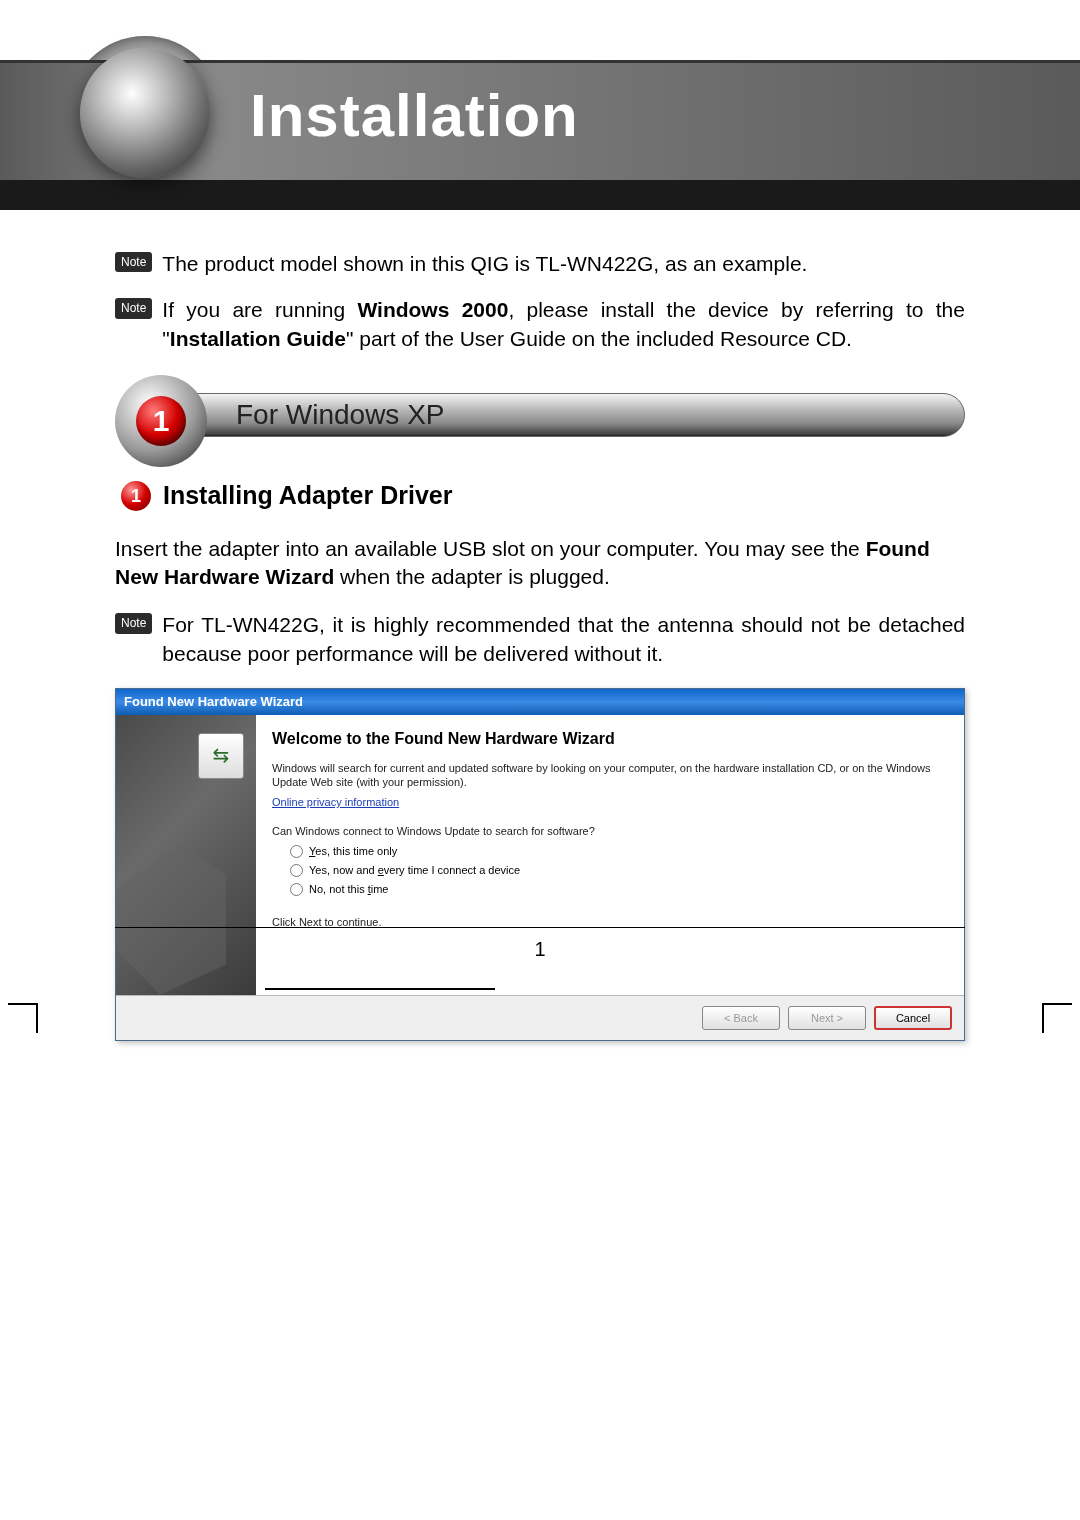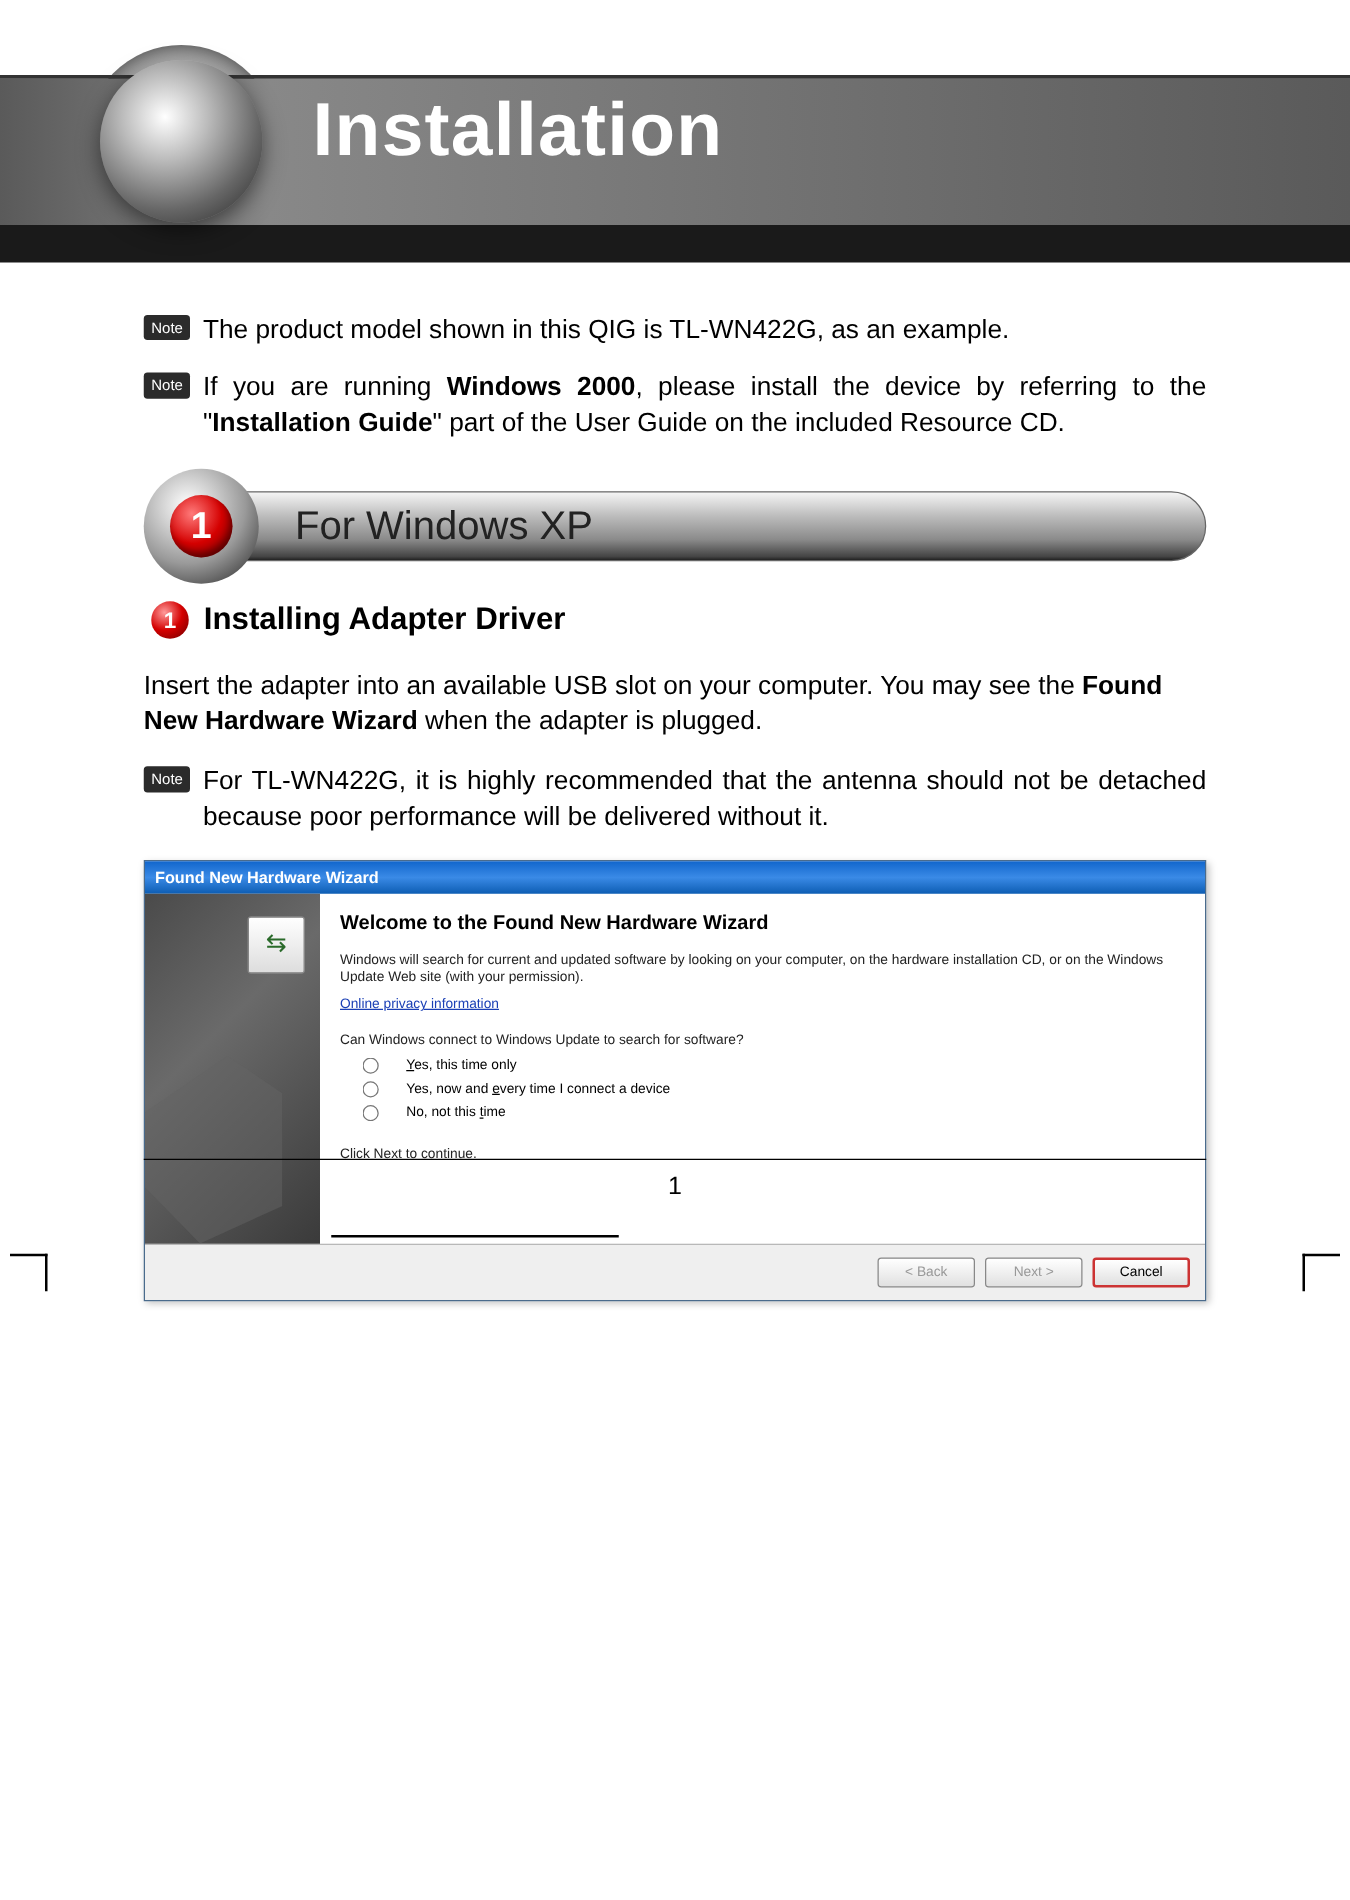--- a/index.html
+++ b/index.html
@@ -42,21 +42,21 @@
       content: '';
       position: absolute;
       left: -12px; top: -12px; right: -12px; bottom: -12px;
       border-radius: 50%;
       background: radial-gradient(circle, transparent 52%, #bbb 58%, #666 72%, #333 85%, transparent 100%);
       z-index: -1;
     }
     .header-title {
       position: absolute;
       left: 250px;
-      top: 6px;
+      top: 18px;
       font-size: 60px;
       font-weight: 900;
       color: #fff;
       letter-spacing: 1px;
       font-family: Arial Black, Arial, sans-serif;
     }
 
     .content {
       padding: 40px 115px 0 115px;
       font-size: 21px;
@@ -81,28 +81,28 @@
     }
     .note-text { text-align: justify; }
 
     .section-band {
       position: relative;
       margin: 40px 0 30px 0;
       height: 56px;
     }
     .section-bg {
       margin-left: 40px;
-      height: 56px;
+      height: 44px;
       background: linear-gradient(to bottom, #f5f5f5 0%, #bcbcbc 35%, #8a8a8a 70%, #444 95%, #222 100%);
       border: 1px solid #666;
       border-radius: 28px;
       display: flex;
       align-items: center;
       padding-left: 80px;
-      font-size: 32px;
+      font-size: 28px;
       color: #222;
       font-weight: 400;
     }
     .section-num-circle {
       position: absolute;
       left: 0;
       top: -18px;
       width: 92px;
       height: 92px;
       border-radius: 50%;
@@ -208,21 +208,21 @@
     }
     .wizard-main {
       flex: 1;
       padding: 14px 18px 8px 16px;
       color: #000;
     }
     .wizard-h { font-size: 16px; font-weight: bold; line-height: 1.25; margin-bottom: 12px; }
     .wizard-p { font-size: 11px; color: #222; margin-bottom: 4px; line-height: 1.3; }
     .wizard-link { color: #1a3fb5; text-decoration: underline; font-size: 11px; display: inline-block; margin-bottom: 14px; }
     .wizard-radio-group { margin: 6px 0 10px 18px; }
-    .wizard-radio-item { display: flex; align-items: center; gap: 22px; margin-bottom: 4px; font-size: 11px; }
+    .wizard-radio-item { display: flex; align-items: center; gap: 6px; margin-bottom: 4px; font-size: 11px; }
     .wizard-radio-item input { margin: 0; }
     .wizard-footer {
       border-top: 1px solid #b8b8b8;
       padding: 10px 12px;
       display: flex;
       justify-content: flex-end;
       gap: 8px;
       background: #efefef;
       align-items: flex-end;
     }

